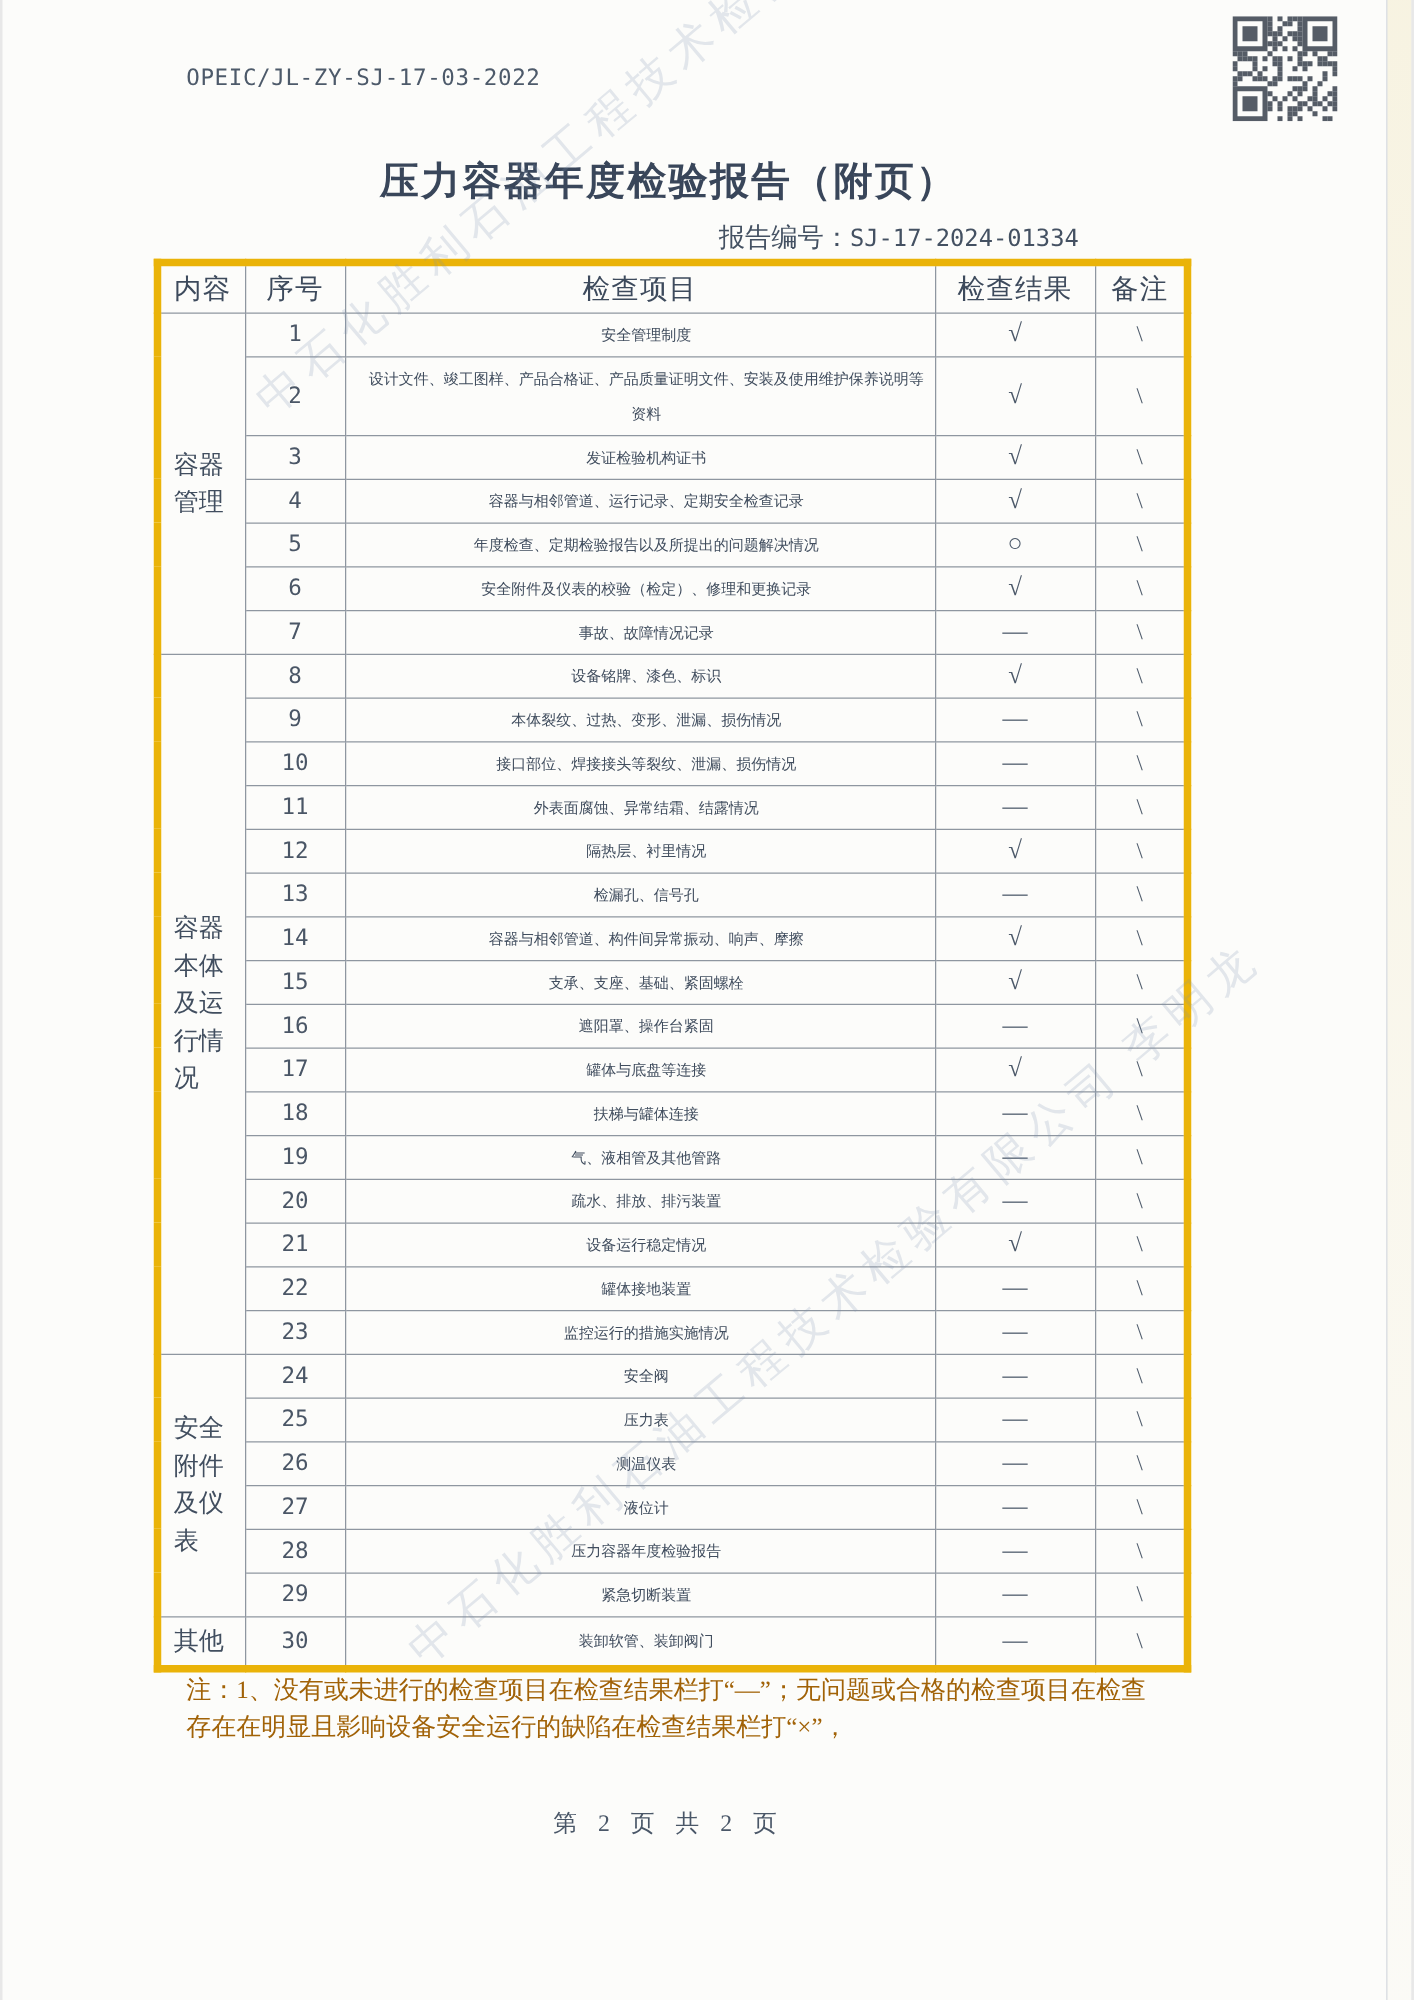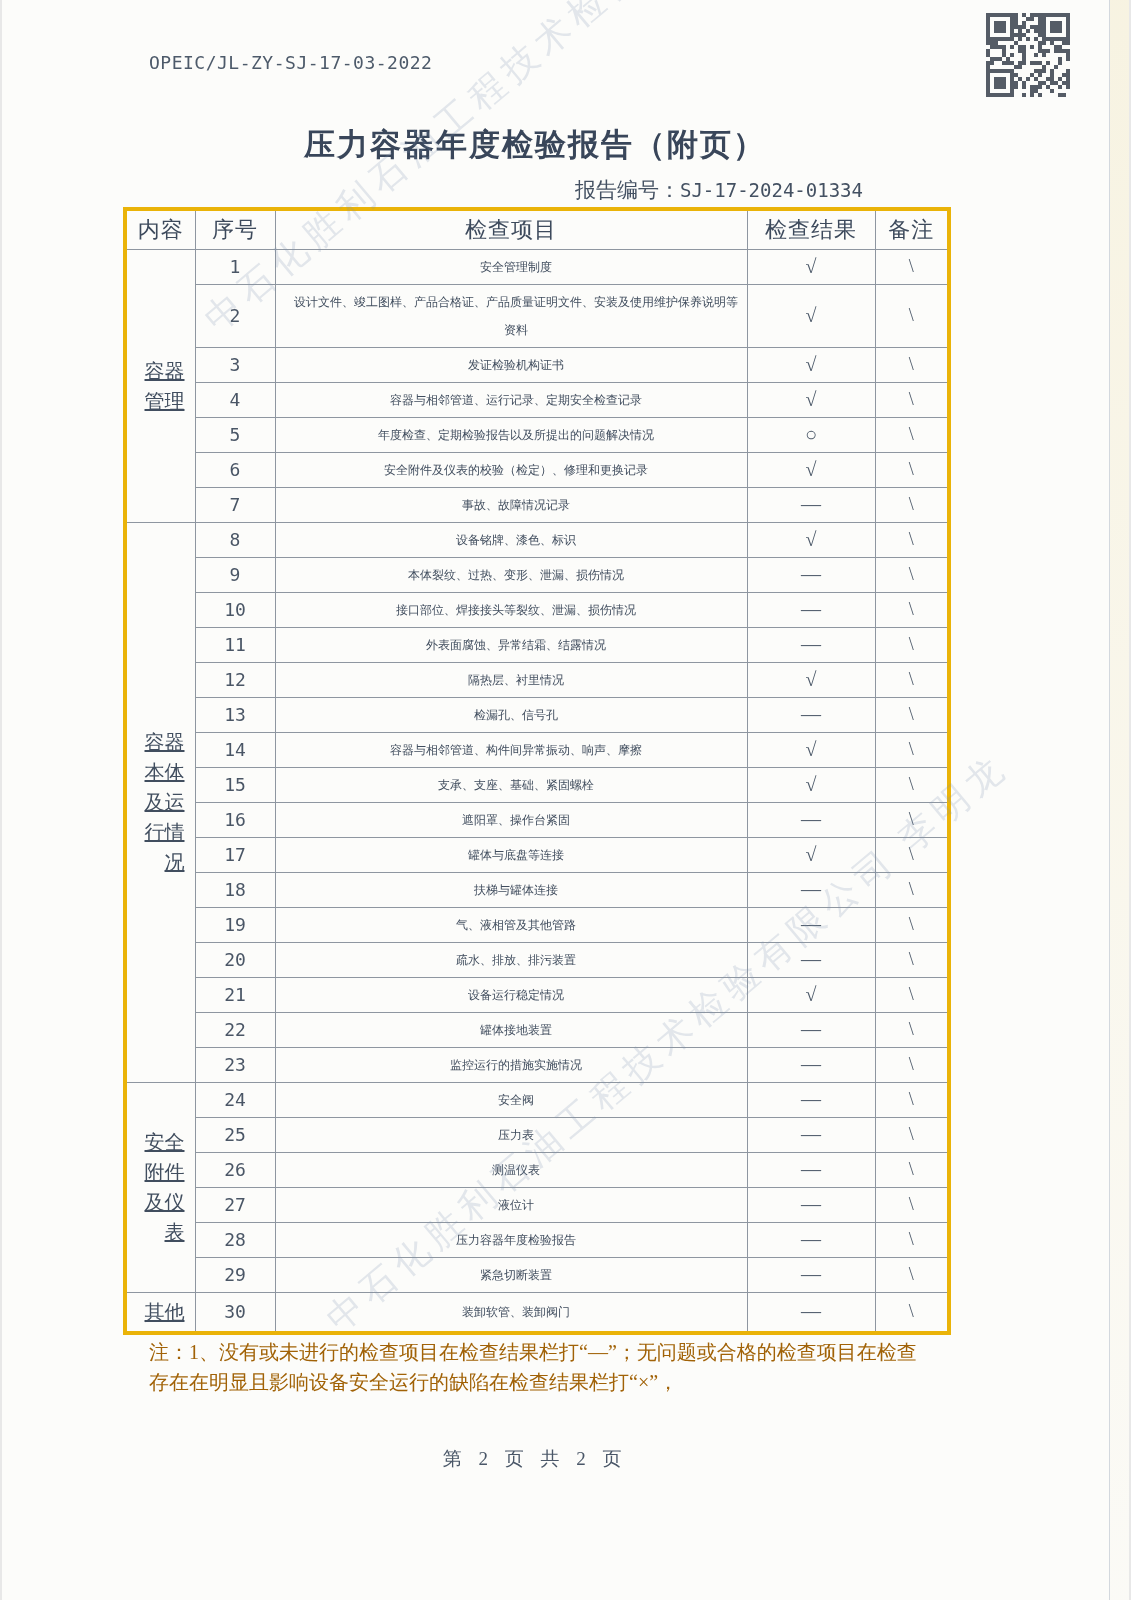--- a/index.html
+++ b/index.html
@@ -44,29 +44,29 @@
   table.insp col.c-no{width:80px;}
   table.insp col.c-item{width:472px;}
   table.insp col.c-res{width:128px;}
   table.insp col.c-rem{width:74px;}
   table.insp th, table.insp td{
     border:1px solid var(--border);
     font-weight:normal;
     vertical-align:middle;
     box-sizing:border-box;
   }
-  table.insp{border:4px solid #eab308;}
+  table.insp{border:6px solid #eab308;}
   table.insp th{
     height:40px;font-size:22px;letter-spacing:1px;color:#3d4a5c;
     text-align:center;
   }
   table.insp tr{height:34px;}
   td.cat{
-    text-align:right;font-size:20px;line-height:30px;
-    padding:4px 10px;color:#414e5f;text-decoration:underline;
+    text-align:left;font-size:20px;line-height:30px;
+    padding:4px 10px;color:#414e5f;
   }
   td.no{
     text-align:center;
     font-family:"DejaVu Sans Mono","Liberation Mono",monospace;
     font-size:18px;color:#4a5666;
   }
   td.item{
     text-align:center;padding:3px 4px 3px 14px;
     font-size:12px;line-height:28px;color:#404d5e;
   }

